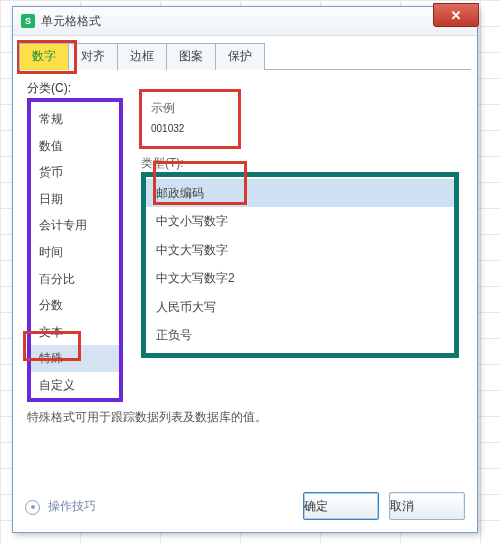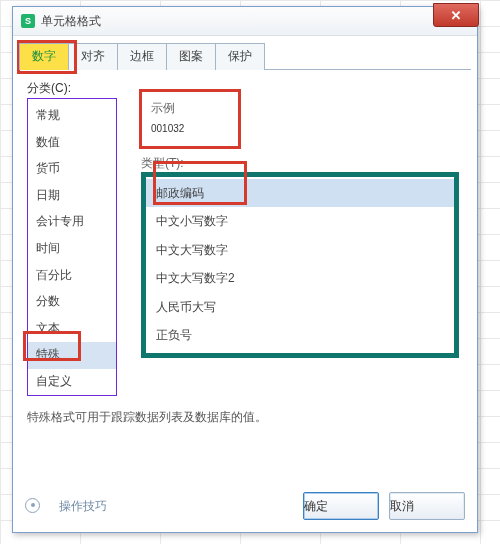--- a/index.html
+++ b/index.html
@@ -102,25 +102,24 @@
     position: relative;
     height: 420px;
   }
   .cat-label { margin: 2px 0 4px 2px; }
   .cat-list {
     position: absolute;
     top: 28px;
     left: 14px;
     width: 88px;
     height: 288px;
-    border: 1px solid #6d28d9;
+    border: 4px solid #6d28d9;
     background: #fff;
     padding: 4px 0;
     overflow: hidden;
-    font-family: Liberation Mono, monospace;
   }
   .cat-item {
     padding: 4px 8px;
     line-height: 1.55;
     cursor: default;
     color: #444;
   }
   .cat-item.selected {
     background: #d6e3f2;
   }
@@ -170,22 +169,22 @@
     position: absolute;
     left: 0; right: 0;
     bottom: 6px;
     height: 40px;
     display: flex;
     align-items: center;
     padding: 0 12px;
   }
   .tips-link {
     display: flex;
-    align-items: flex-start;
-    gap: 19px;
+    align-items: flex-end;
+    gap: 8px;
     color: #6e8aa6;
     cursor: pointer;
   }
   .tips-icon {
     width: 13px; height: 13px;
     border: 1px solid #8aa3bd;
     border-radius: 50%;
     position: relative;
   }
   .tips-icon::after {

